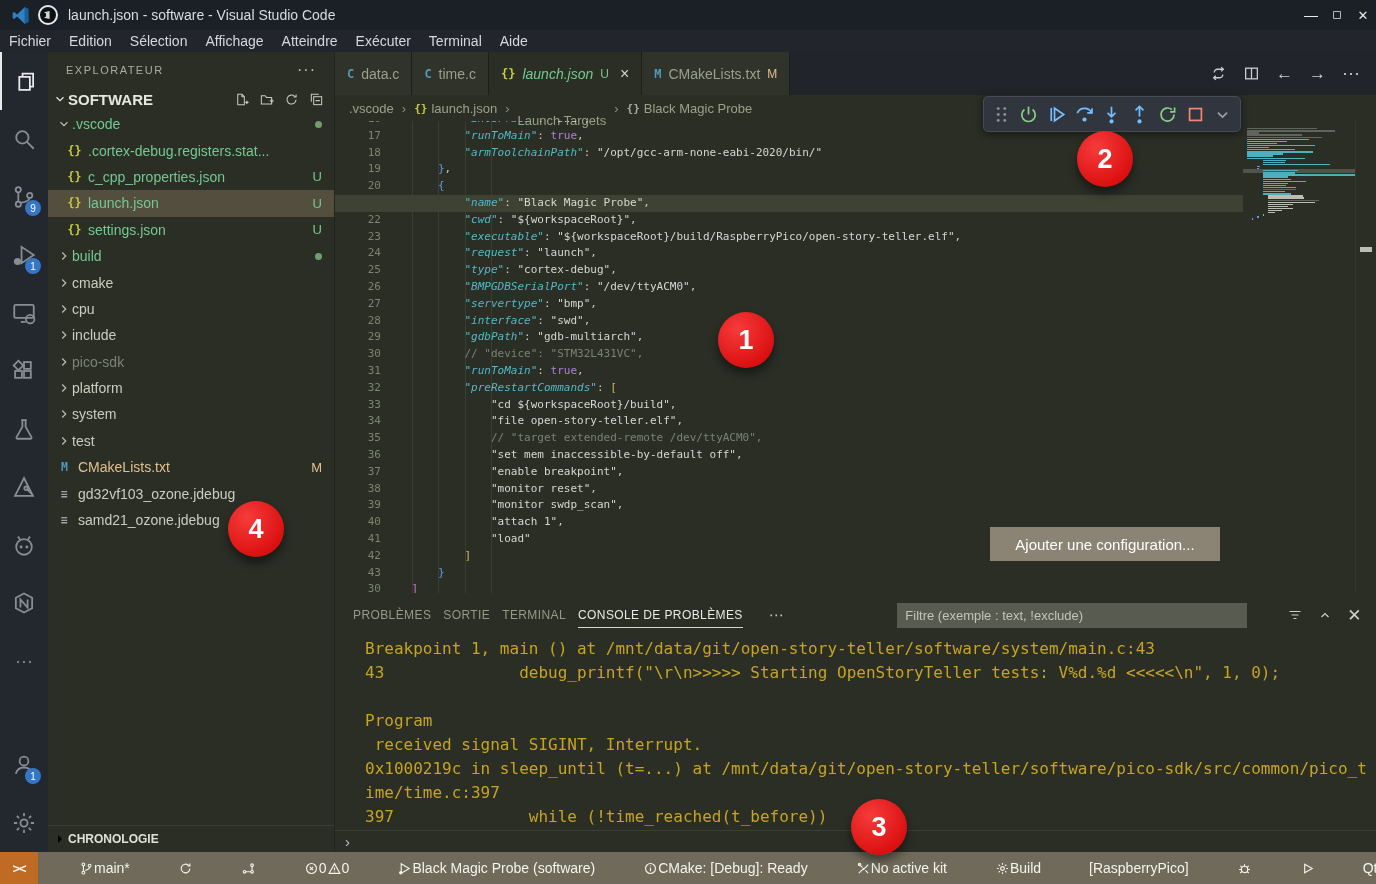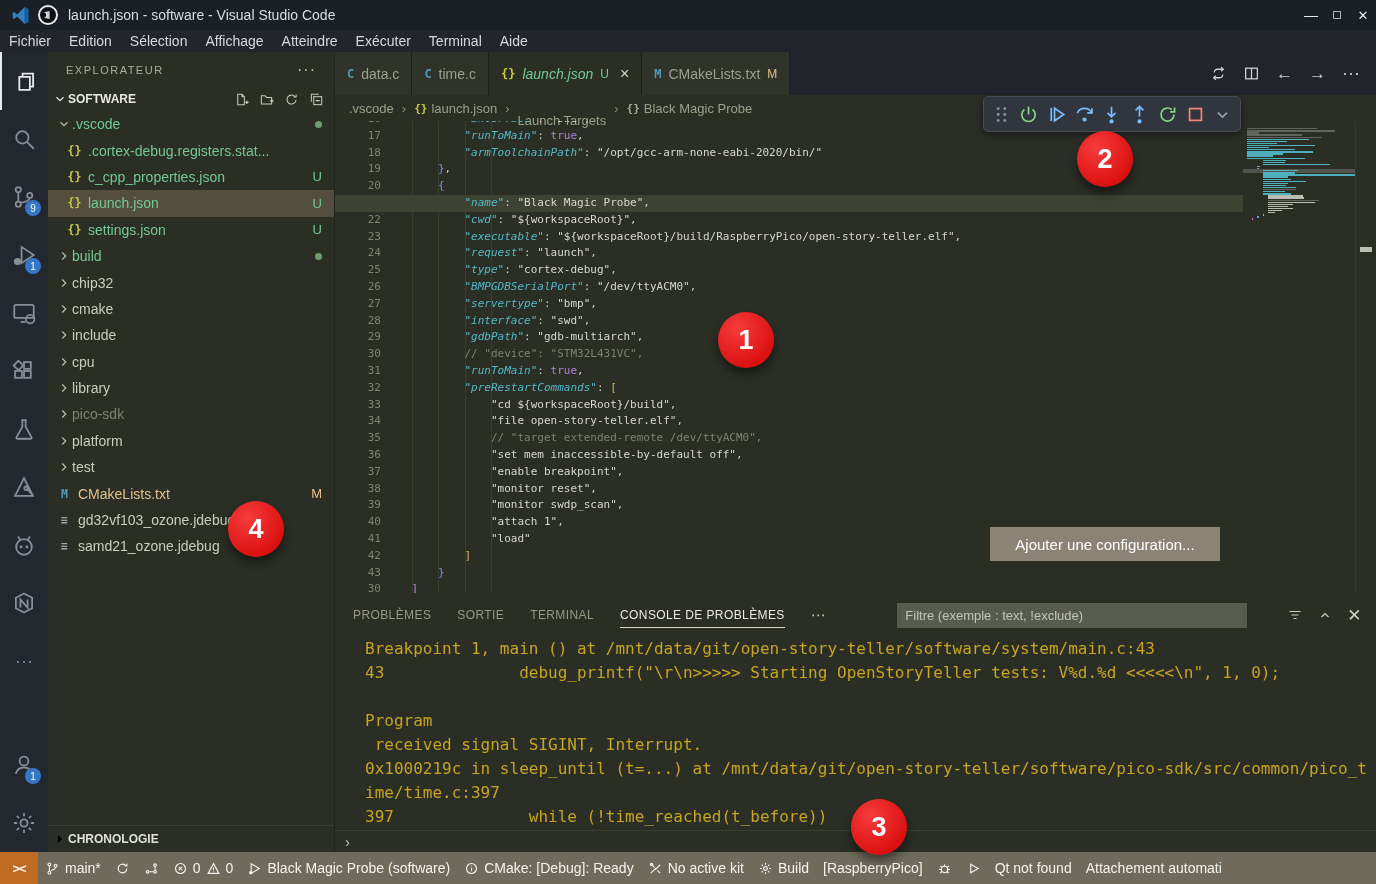--- a/index.html
+++ b/index.html
@@ -39,21 +39,21 @@
   .aicon.active { color:#e9eaec; border-left:2px solid #e9eaec; }
   .aicon .badge { position:absolute; right:7px; bottom:10px; min-width:16px; height:16px; border-radius:8px;
     background:#3576c9; color:#fff; font-size:10px; display:flex; align-items:center; justify-content:center; padding:0 3px; }
   .aicon .uni { font-size:24px; }
 
   
   .sidebar { width:287px; background:#2a2e25; flex:none; position:relative; border-right:1px solid #22251d; font-size:14px; }
   .sb-title { height:35px; display:flex; align-items:center; padding:0 18px; color:#a9aea1;
     font-size:11px; letter-spacing:1.5px; }
   .sb-title .more { margin-left:auto; color:#c2c7ba; font-size:16px; letter-spacing:1px; }
-  .sb-section { height:24px; display:flex; align-items:center; padding:0 10px 0 4px; color:#e6e8df; font-weight:bold; font-size:12px; }
+  .sb-section { height:24px; display:flex; align-items:center; padding:0 10px 0 4px; color:#e6e8df; font-weight:bold; font-size:15px; }
   .sb-section .chev svg, .row .chev svg { width:14px; height:14px; stroke:currentColor; fill:none; stroke-width:1.4; }
   .chev { width:16px; height:16px; display:flex; align-items:center; justify-content:center; flex:none; }
   .chev.exp svg { transform:rotate(90deg); }
   .sb-actions { margin-left:auto; display:flex; gap:10px; color:#c6cbbd; }
   .sb-actions svg { width:15px; height:15px; stroke:currentColor; fill:none; stroke-width:1.1; }
   .tree { position:absolute; top:59px; left:0; right:0; }
   .row { height:26.4px; display:flex; align-items:center; padding-left:8px; position:relative; }
   .row.child { padding-left:18px; }
   .row.sel { background:#534e3e; }
   .ficon { width:17px; display:flex; justify-content:center; margin-right:5px; flex:none;
@@ -136,21 +136,21 @@
     font-family:"DejaVu Sans Mono",monospace; font-size:16px; color:#c7a421; }
   .console-line { height:24px; line-height:24px; white-space:pre; padding-left:30px; }
   .console-input { position:absolute; left:0; right:0; bottom:0; height:22px; border-top:1px solid #3a3e35;
     color:#b9c0c7; font-size:15px; display:flex; align-items:center; padding-left:10px; }
 
   
   .statusbar { position:absolute; left:0; right:0; bottom:0; height:32px; background:#6f6a5a;
     display:flex; align-items:center; color:#f4f4ec; font-size:14px; overflow:hidden; }
   .remote { width:38px; height:100%; background:#bf6b24; display:flex; align-items:center; justify-content:center;
     font-weight:bold; font-size:13px; letter-spacing:-1px; flex:none; }
-  .sitem { display:flex; align-items:center; gap:5px; padding:0 7px; white-space:nowrap; }
+  .sitem { display:flex; align-items:center; padding:0 7px; white-space:nowrap;margin-left:34px; }
   .sitem svg { width:15px; height:15px; stroke:currentColor; fill:none; stroke-width:1.2; }
 
   
   .ann { position:absolute; width:56px; height:56px; border-radius:50%; z-index:50;
     background:radial-gradient(circle at 35% 30%, #f63b3b, #d10000);
     box-shadow:0 6px 10px rgba(0,0,0,.45); display:flex; align-items:center; justify-content:center;
     color:#fff; font-size:27px; font-weight:bold; }
 </style>
 </head>
 <body>
@@ -371,75 +371,66 @@
           <div class="right">
             <div class="gdot"></div>
           </div>
         </div>
         <div class="row">
           <div class="chev" style="color: rgb(185, 190, 176);">
             <svg viewBox="0 0 16 16">
               <path d="M6 4l4 4-4 4"></path>
             </svg>
           </div>
-          <div class="label c-norm">chip32</div>
+          <div class="label c-norm">cmake</div>
           <div class="right"></div>
         </div>
         <div class="row">
           <div class="chev" style="color: rgb(185, 190, 176);">
             <svg viewBox="0 0 16 16">
               <path d="M6 4l4 4-4 4"></path>
             </svg>
           </div>
-          <div class="label c-norm">cmake</div>
+          <div class="label c-norm">cpu</div>
           <div class="right"></div>
         </div>
         <div class="row">
           <div class="chev" style="color: rgb(185, 190, 176);">
             <svg viewBox="0 0 16 16">
               <path d="M6 4l4 4-4 4"></path>
             </svg>
           </div>
           <div class="label c-norm">include</div>
           <div class="right"></div>
         </div>
         <div class="row">
           <div class="chev" style="color: rgb(185, 190, 176);">
             <svg viewBox="0 0 16 16">
               <path d="M6 4l4 4-4 4"></path>
             </svg>
           </div>
-          <div class="label c-norm">cpu</div>
+          <div class="label c-dim">pico-sdk</div>
           <div class="right"></div>
         </div>
         <div class="row">
           <div class="chev" style="color: rgb(185, 190, 176);">
             <svg viewBox="0 0 16 16">
               <path d="M6 4l4 4-4 4"></path>
             </svg>
           </div>
-          <div class="label c-norm">library</div>
+          <div class="label c-norm">platform</div>
           <div class="right"></div>
         </div>
         <div class="row">
           <div class="chev" style="color: rgb(185, 190, 176);">
             <svg viewBox="0 0 16 16">
               <path d="M6 4l4 4-4 4"></path>
             </svg>
           </div>
-          <div class="label c-dim">pico-sdk</div>
-          <div class="right"></div>
-        </div>
-        <div class="row">
-          <div class="chev" style="color: rgb(185, 190, 176);">
-            <svg viewBox="0 0 16 16">
-              <path d="M6 4l4 4-4 4"></path>
-            </svg>
-          </div>
-          <div class="label c-norm">platform</div>
+          <div class="label c-norm">system</div>
           <div class="right"></div>
         </div>
         <div class="row">
           <div class="chev" style="color: rgb(185, 190, 176);">
             <svg viewBox="0 0 16 16">
               <path d="M6 4l4 4-4 4"></path>
             </svg>
           </div>
           <div class="label c-norm">test</div>
           <div class="right"></div>
@@ -717,21 +708,21 @@
         <div class="dbtn db-gray">
           <svg viewBox="0 0 16 16">
             <path d="M4.5 6.5L8 10l3.5-3.5"></path>
           </svg>
         </div>
       </div>
     <div class="cfgbtn">Ajouter une configuration...</div>
 
     <div class="panel">
       <div class="panel-tabs">
-        <span class="panel-tabs-slot" style="display:flex;gap:26px;height:100%">
+        <span class="panel-tabs-slot" style="display:flex;gap:12px;height:100%">
             <div class="ptab">PROBLÈMES</div>
             <div class="ptab">SORTIE</div>
             <div class="ptab">TERMINAL</div>
             <div class="ptab active">CONSOLE DE PROBLÈMES</div>
           </span>
         <span class="ptab-more">⋯</span>
         <input class="pfilter" placeholder="Filtre (exemple : text, !exclude)" style="">
         <span class="panel-icons">
             <span>
               <svg viewBox="0 0 16 16">

